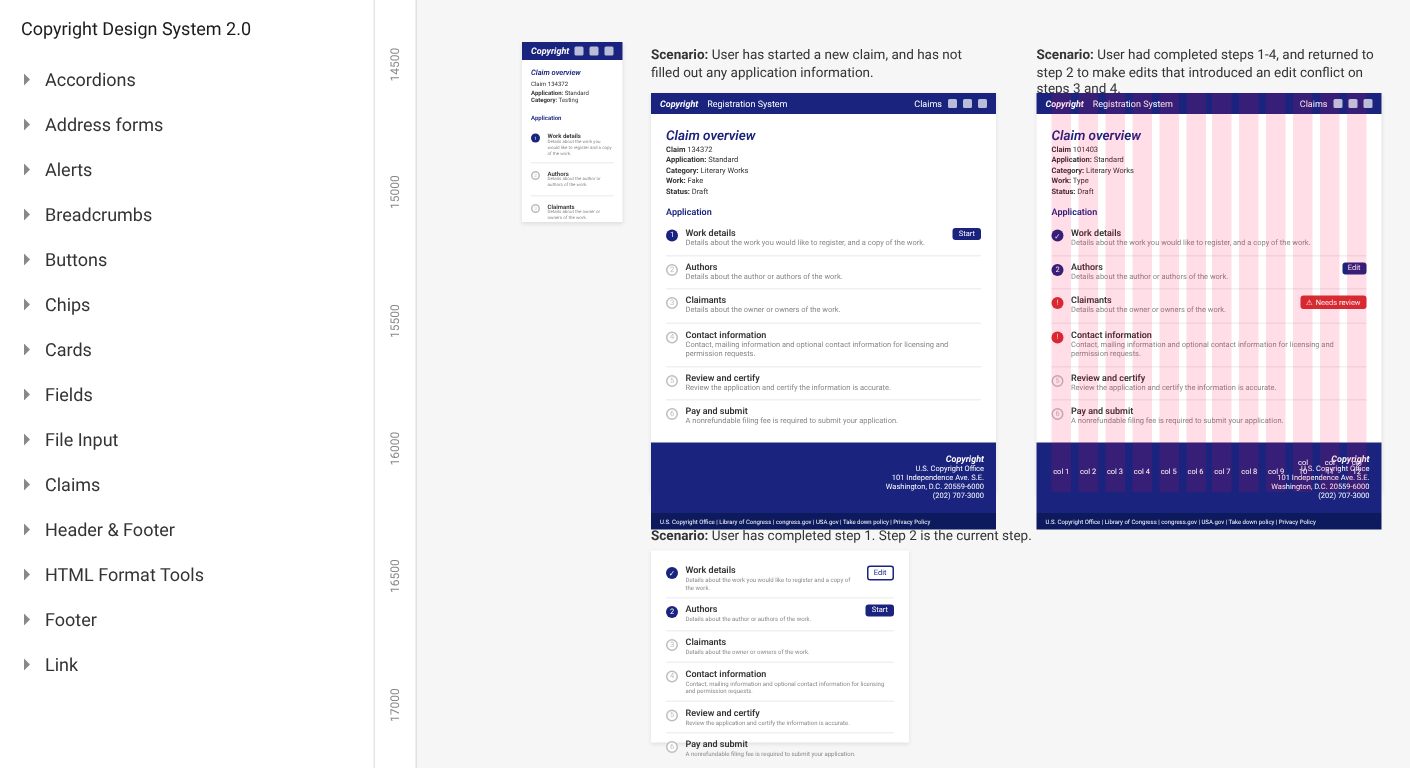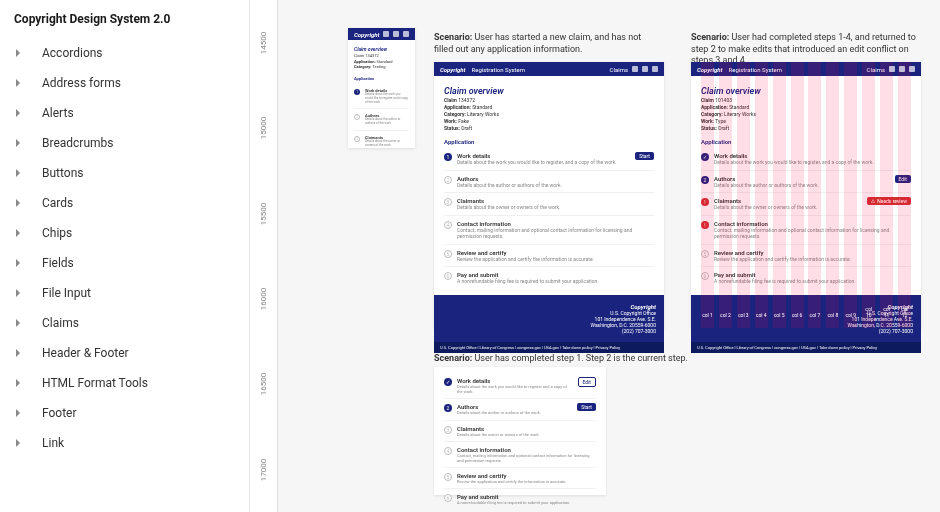--- a/index.html
+++ b/index.html
@@ -16,27 +16,27 @@
     .sidebar {
       width: 250px;
       height: 100%;
       background: #fff;
       border-right: 1px solid #e5e5e5;
       overflow-y: auto;
     }
     .sidebar-title {
       padding: 12px 14px 12px;
       font-size: 12px;
-      font-weight: 700;
+      font-weight: 400;
       white-space: nowrap;
     }
     .sidebar-item {
       display: flex;
       align-items: center;
-      gap: 20px;
+      gap: 8px;
       padding: 8px 14px;
       cursor: pointer;
       font-size: 12px;
       color: #333;
     }
     .sidebar-item .chev {
       width: 8px;
       height: 8px;
       display: inline-flex;
       align-items: center;
@@ -221,29 +221,29 @@
           </svg>
         </span>
         <span>Buttons</span>
       </div>
       <div class="sidebar-item">
         <span class="chev">
           <svg viewBox="0 0 6 8">
             <path d="M1 0 L5 4 L1 8 Z"></path>
           </svg>
         </span>
+        <span>Chips</span>
+      </div>
+      <div class="sidebar-item">
+        <span class="chev">
+          <svg viewBox="0 0 6 8">
+            <path d="M1 0 L5 4 L1 8 Z"></path>
+          </svg>
+        </span>
         <span>Cards</span>
-      </div>
-      <div class="sidebar-item">
-        <span class="chev">
-          <svg viewBox="0 0 6 8">
-            <path d="M1 0 L5 4 L1 8 Z"></path>
-          </svg>
-        </span>
-        <span>Chips</span>
       </div>
       <div class="sidebar-item">
         <span class="chev">
           <svg viewBox="0 0 6 8">
             <path d="M1 0 L5 4 L1 8 Z"></path>
           </svg>
         </span>
         <span>Fields</span>
       </div>
       <div class="sidebar-item">

